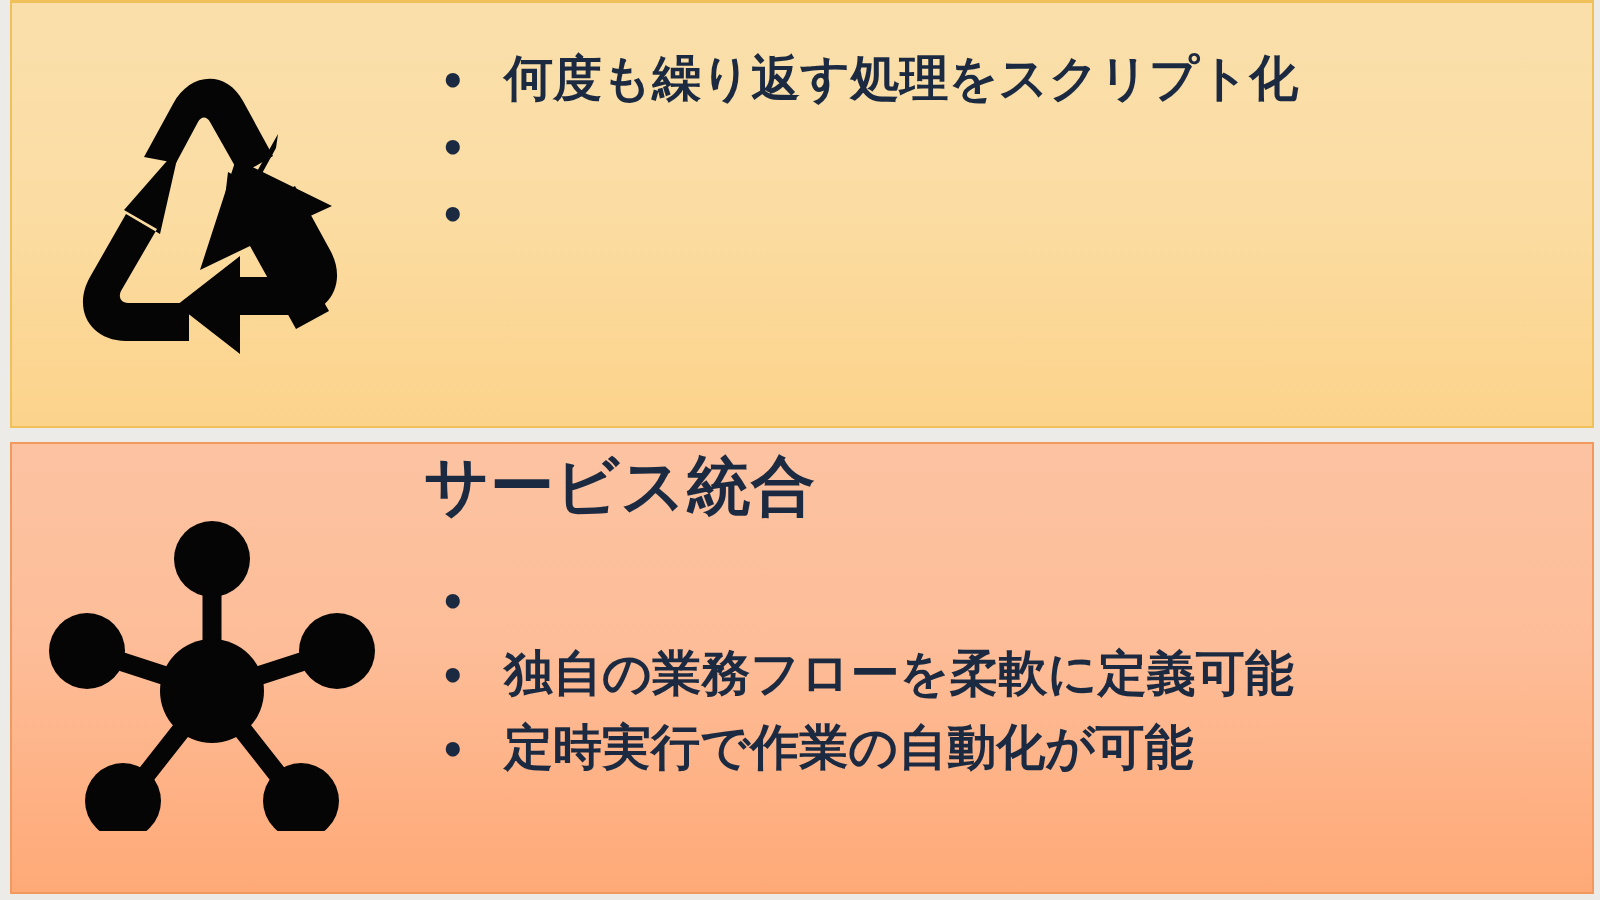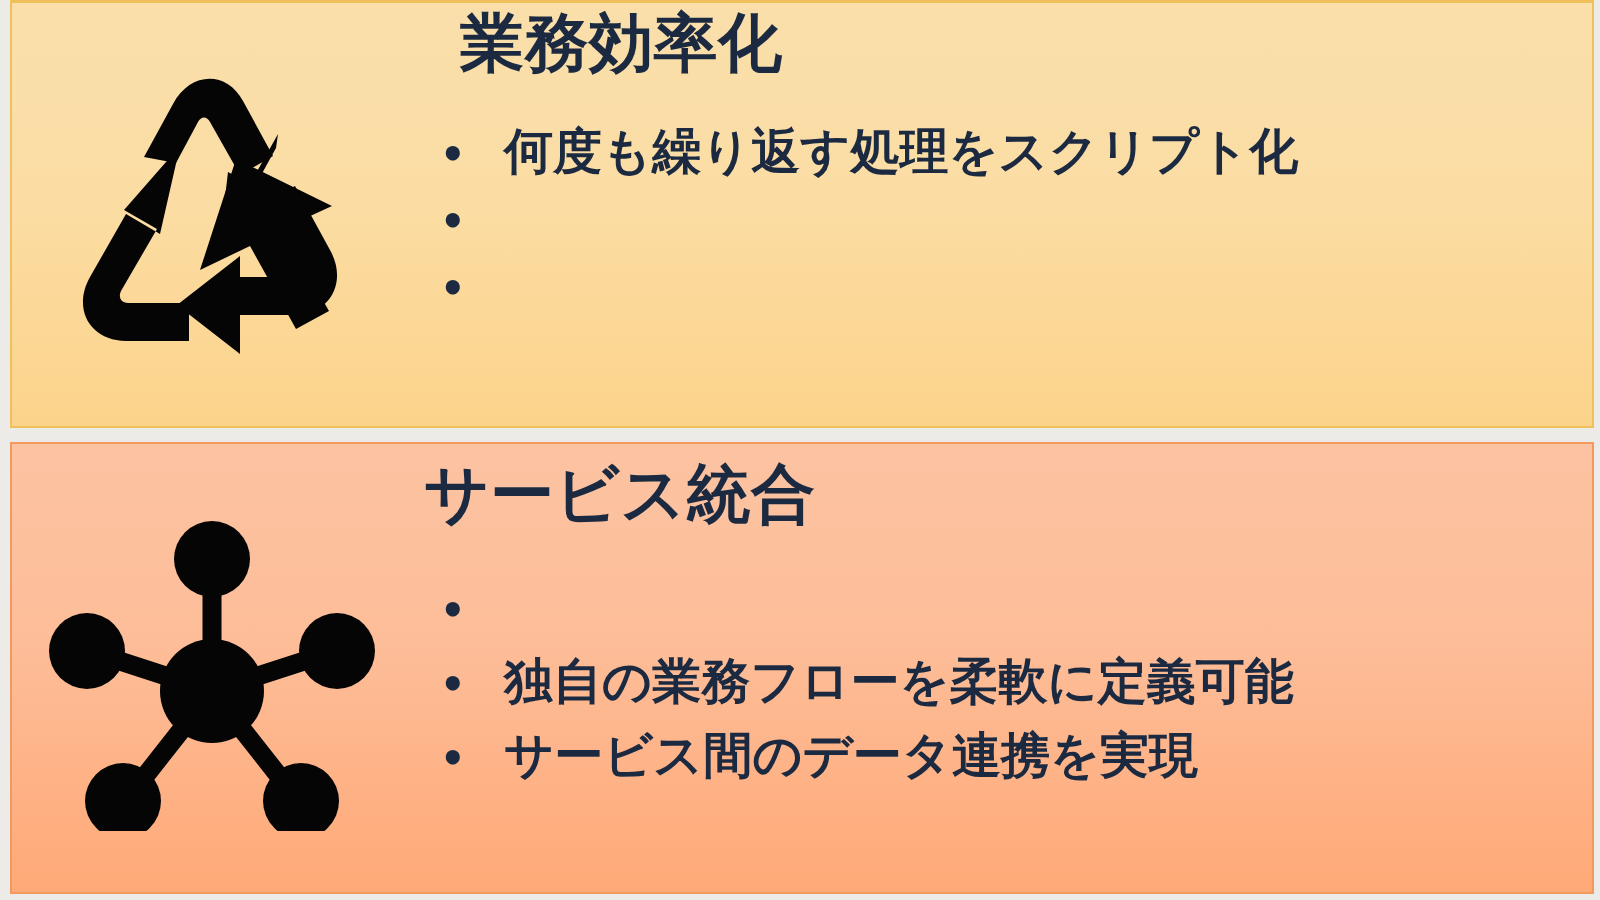--- a/index.html
+++ b/index.html
@@ -76,21 +76,21 @@
     letter-spacing: 0.5px;
     text-align: left;
     white-space: nowrap;
   }
 
   .title-top {
     margin: 8px 0 0 0;
     padding-left: 48px;
   }
   .title-bottom {
-    margin: 18px 0 0 0;
+    margin: 10px 0 0 0;
     padding-left: 12px;
   }
 
   .bullets {
     list-style: none;
     margin: 0;
     padding: 0;
     color: #1b2a41;
     font-weight: bold;
   }
@@ -179,21 +179,20 @@
                    L 200 330
                    L 137 281
                    L 200 232
                    L 200 253
                    Z"></path>
         </g>
       </svg>
     </div>
 
     <div class="text-col">
-      <h2 class="panel-title title-top">業務効率化</h2>
 
       <ul class="bullets bullets-top">
         <li class="bullet-row">
           <span class="bullet-dot">•</span>
           <span class="bullet-text">何度も繰り返す処理をスクリプト化</span>
         </li>
         <li class="bullet-row">
           <span class="bullet-dot">•</span>
         </li>
         <li class="bullet-row">
@@ -231,19 +230,19 @@
       <ul class="bullets bullets-bottom">
         <li class="bullet-row bullet-bottom-row">
           <span class="bullet-dot">•</span>
         </li>
         <li class="bullet-row bullet-bottom-row">
           <span class="bullet-dot">•</span>
           <span class="bullet-text">独自の業務フローを柔軟に定義可能</span>
         </li>
         <li class="bullet-row bullet-bottom-row">
           <span class="bullet-dot">•</span>
-          <span class="bullet-text">サービス間のデータ連携を実現</span>
+          <span class="bullet-text">定時実行で作業の自動化が可能</span>
         </li>
       </ul>
     </div>
   </section>
 
 </div>
 
 </body></html>

